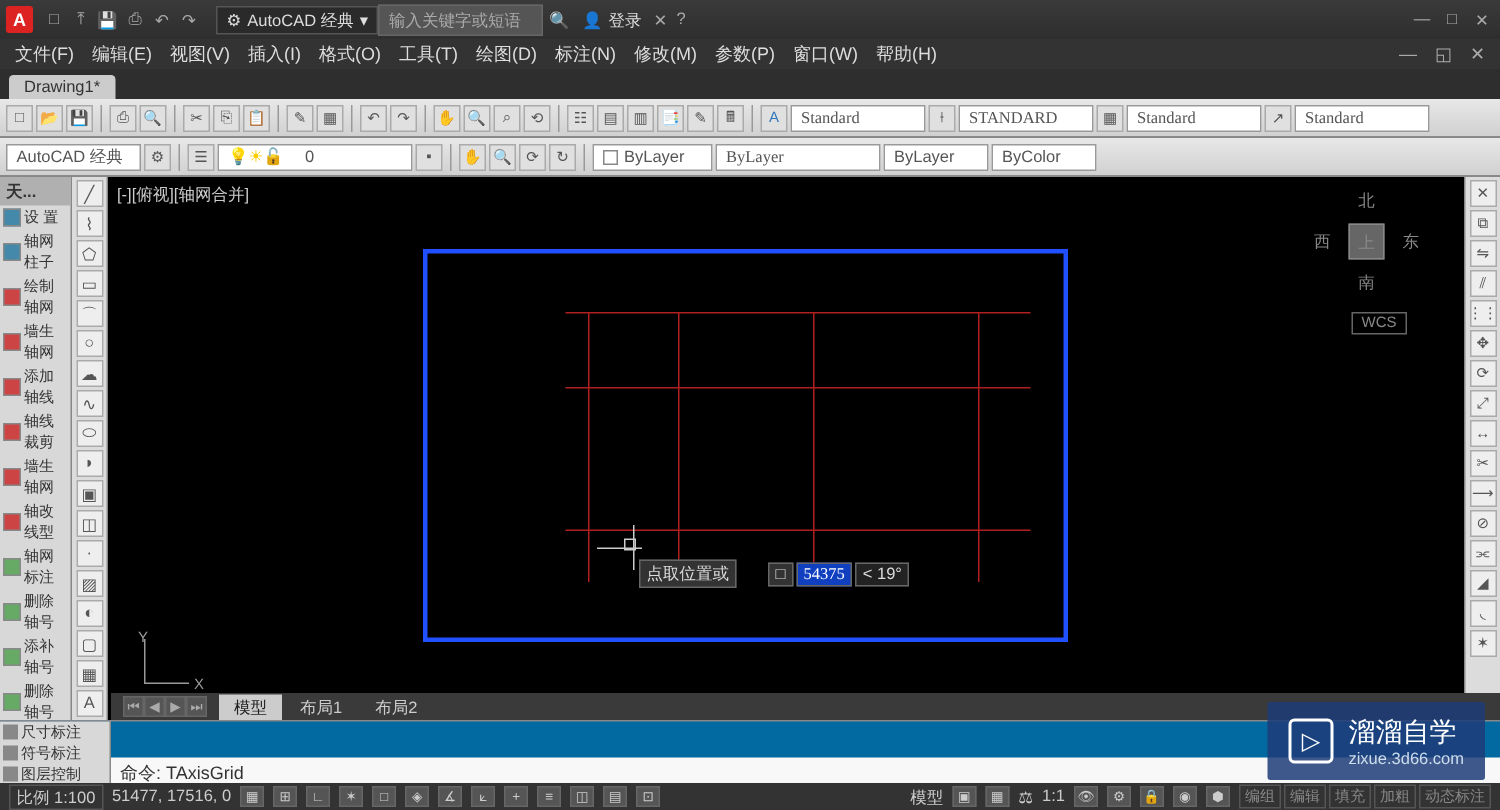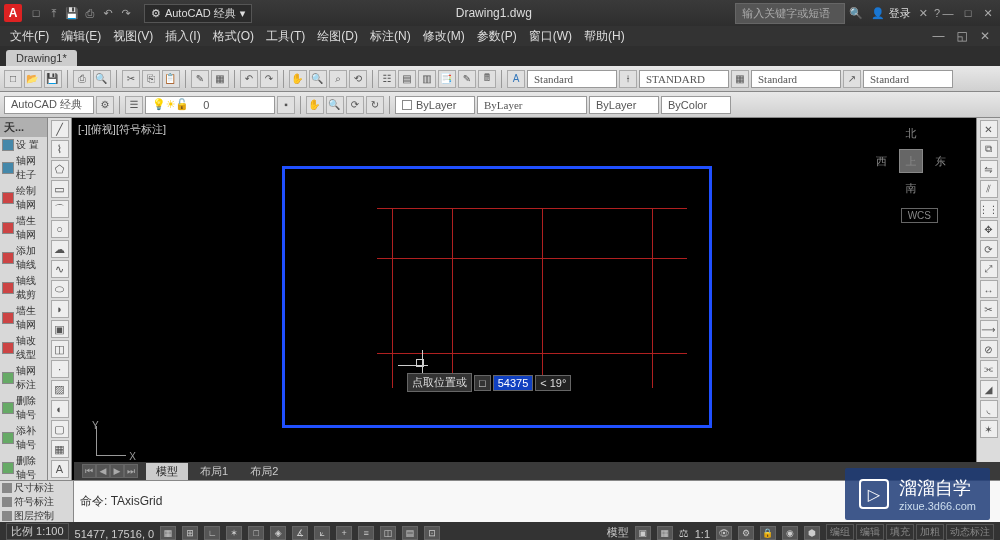--- a/index.html
+++ b/index.html
@@ -49,22 +49,22 @@
 .viewcube .e{position:absolute;right:0;top:50%;transform:translateY(-50%);}
 .viewcube .c{position:absolute;top:50%;left:50%;transform:translate(-50%,-50%);width:24px;height:24px;background:#666;border:1px solid #888;display:flex;align-items:center;justify-content:center;}
 .wcsbadge{position:absolute;top:90px;right:38px;border:1px solid #666;padding:1px 6px;color:#888;font-size:10px;}
 
 .bluebox{position:absolute;left:210px;top:48px;width:430px;height:262px;border:3px solid #2050ff;}
 .grid{position:absolute;left:320px;top:90px;width:280px;height:165px;}
 .grid .vline{position:absolute;top:0;bottom:-15px;width:1px;background:#b02020;}
 .grid .hline{position:absolute;left:-15px;right:-15px;height:1px;background:#b02020;}
 
 .dyninput{position:absolute;left:335px;top:255px;display:flex;align-items:center;gap:2px;}
-.dyninput .lbl{background:#333;border:1px solid #666;color:#ddd;padding:1px 4px;font-size:11px;}
-.dyninput .val{background:#1040c0;color:#fff;padding:1px 4px;font-size:11px;border:1px solid #666;}
+.dyninput .lbl{background:#333;border:1px solid #666;color:#ddd;padding:1px 4px;font-size:11px;margin-left:19px;}
+.dyninput .val{background:#1040c0;color:#fff;padding:1px 4px;font-size:11px;border:1px solid #666;font-family:Liberation Serif, serif;}
 .dyninput .ang{background:#222;border:1px solid #666;color:#ddd;padding:1px 4px;font-size:11px;}
 .cursor-cross{position:absolute;left:326px;top:232px;width:30px;height:30px;}
 .cursor-cross::before{content:'';position:absolute;left:0;right:0;top:50%;height:1px;background:#ccc;}
 .cursor-cross::after{content:'';position:absolute;top:0;bottom:0;left:80%;width:1px;background:#ccc;}
 .cursor-box{position:absolute;left:344px;top:241px;width:8px;height:8px;border:1px solid #ccc;}
 
 .ucs{position:absolute;left:16px;bottom:16px;width:40px;height:40px;}
 .ucs .yax{position:absolute;left:8px;bottom:8px;width:1px;height:30px;background:#999;}
 .ucs .xax{position:absolute;left:8px;bottom:8px;width:30px;height:1px;background:#999;}
 .ucs .yl{position:absolute;left:4px;top:-4px;color:#999;font-size:10px;}
@@ -77,25 +77,25 @@
 .layouttabs .lt{padding:1px 10px;color:#ccc;}
 .layouttabs .lt.active{background:#ccc;color:#222;}
 .layouttabs .nav{display:flex;gap:0;margin-right:6px;}
 .layouttabs .nav span{width:14px;height:14px;background:#555;border:1px solid #666;color:#aaa;display:flex;align-items:center;justify-content:center;font-size:9px;}
 
 .cmdarea{position:absolute;left:0;right:0;bottom:18px;height:42px;background:#0369a1;border-top:1px solid #888;display:flex;}
 .cmdarea .leftpal{width:74px;background:#d8d8d8;border-right:1px solid #888;font-size:10px;color:#333;overflow:hidden;}
 .cmdarea .leftpal .pitem{display:flex;align-items:center;padding:0 2px;gap:2px;}
 .cmdarea .leftpal .pic{width:10px;height:10px;background:#888;}
 .cmdarea .cmdbox{flex:1;display:flex;flex-direction:column;font-family:monospace;font-size:12px;color:#333;}
-.cmdarea .hist{flex:1;padding:12px 6px;background:#f8f8f8;border-bottom:1px solid #aaa;}
+.cmdarea .hist{flex:1;padding:2px 6px;background:#f8f8f8;border-bottom:1px solid #aaa;margin-top:24px;}
 .cmdarea .input{padding:2px 6px;background:#fff;display:flex;align-items:center;}
 .cmdarea .ico{width:14px;height:14px;background:#ccc;margin-right:4px;}
 
-.statusbar{position:absolute;left:0;right:0;bottom:0;height:18px;background:#333;display:flex;align-items:flex-end;padding:0 6px;font-size:11px;color:#ccc;gap:6px;}
+.statusbar{position:absolute;left:0;right:0;bottom:0;height:18px;background:#333;display:flex;align-items:center;padding:0 6px;font-size:11px;color:#ccc;gap:6px;}
 .statusbar .sbtn{width:16px;height:14px;background:#555;border:1px solid #666;display:inline-flex;align-items:center;justify-content:center;font-size:9px;}
 .statusbar .sscale{border:1px solid #555;padding:0 4px;}
 .statusbar .rlabels{margin-left:auto;display:flex;gap:2px;}
 .statusbar .rlabels span{border:1px solid #555;padding:0 3px;font-size:10px;color:#888;}
 
 .watermark{position:absolute;right:10px;bottom:20px;background:rgba(30,60,120,0.85);color:#fff;padding:8px 14px;display:flex;align-items:center;gap:10px;font-size:18px;border-radius:2px;}
 .watermark .plogo{width:30px;height:30px;border:2px solid #fff;border-radius:4px;display:flex;align-items:center;justify-content:center;font-size:16px;}
 .watermark .sub{font-size:11px;display:block;color:#cde;}
 </style>
 </head>
@@ -109,21 +109,20 @@
     <span class="tb">💾</span>
     <span class="tb">⎙</span>
     <span class="tb">↶</span>
     <span class="tb">↷</span>
   </div>
   <div class="ws-sel">
     <span>⚙</span>
     <span>AutoCAD 经典</span>
     <span>▾</span>
   </div>
-  <div class="title">Drawing1.dwg</div>
   <div class="search">输入关键字或短语</div>
   <span style="margin-left:4px;color:#aaa">🔍</span>
   <div class="login">
     <span>👤</span>
     <span>登录</span>
   </div>
   <span style="margin-left:8px;color:#aaa">✕</span>
   <span style="margin-left:6px;color:#aaa">?</span>
   <div class="wincontrols">
     <span>—</span>
@@ -294,21 +293,21 @@
     <div class="dt">◫</div>
     <div class="dt">·</div>
     <div class="dt">▨</div>
     <div class="dt">◐</div>
     <div class="dt">▢</div>
     <div class="dt">▦</div>
     <div class="dt">A</div>
   </div>
 
   <div class="canvas-wrap">
-    <div class="vlabel">[-][俯视][符号标注]</div>
+    <div class="vlabel">[-][俯视][轴网合并]</div>
     <div class="viewcube">
       <div class="n">北</div>
       <div class="s">南</div>
       <div class="w">西</div>
       <div class="e">东</div>
       <div class="c">上</div>
     </div>
     <div class="wcsbadge">WCS</div>
 
     <div class="bluebox"></div>

